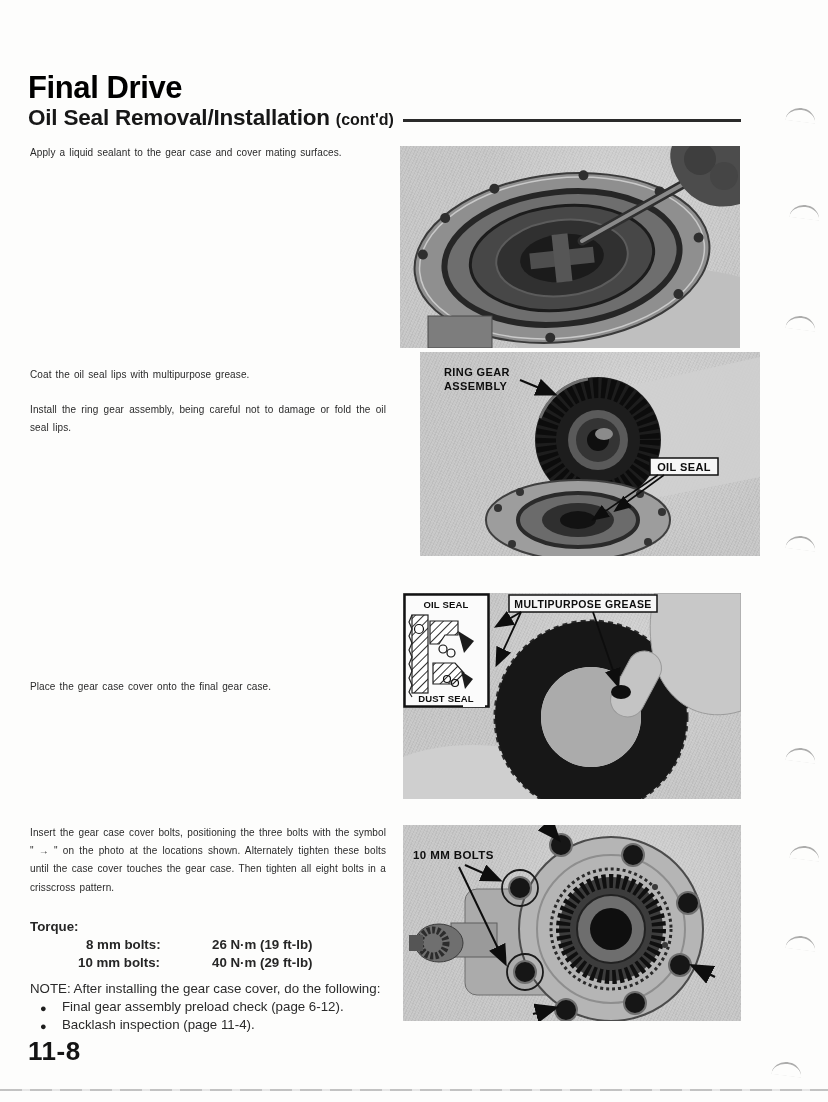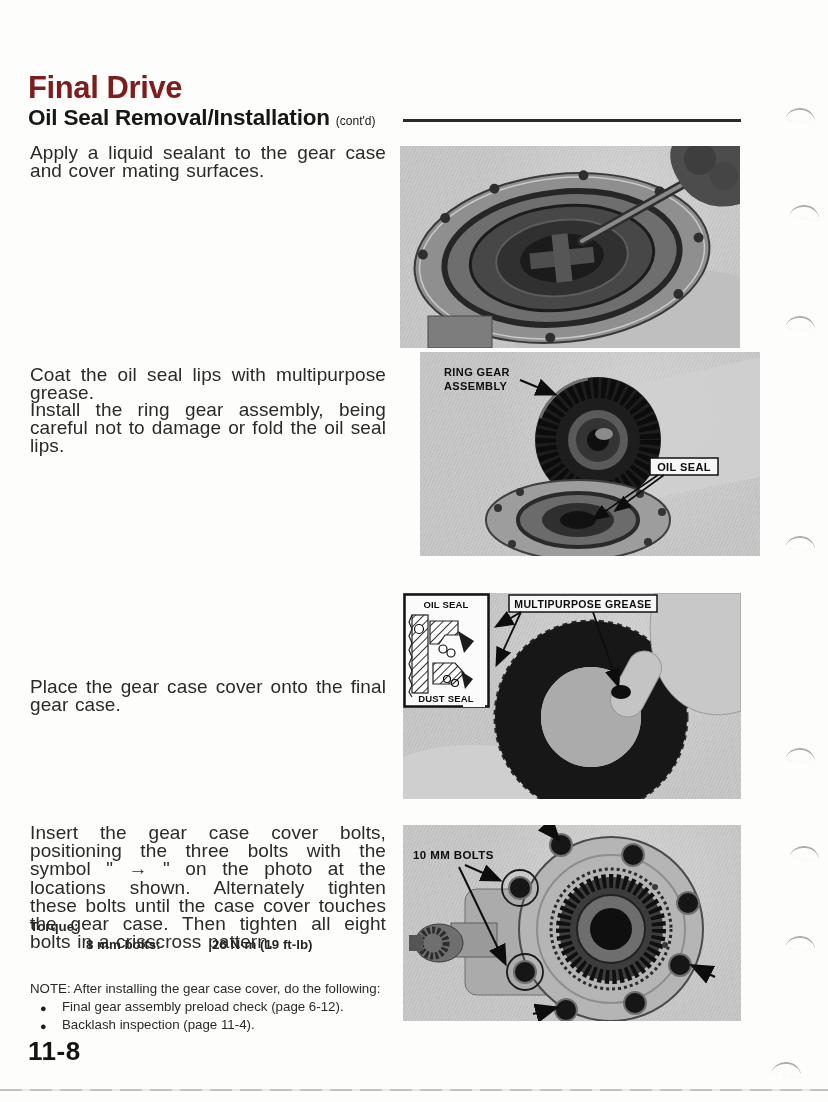--- a/index.html
+++ b/index.html
@@ -1,23 +1,23 @@
 <!DOCTYPE html>
 <html><head>
 <meta charset="utf-8">
 <style>
   html,body{margin:0;padding:0;background:#e9e9e9;}
   #page{position:relative;width:828px;height:1102px;background:#fdfdfc;overflow:hidden;
         font-family:"Liberation Sans","DejaVu Sans",sans-serif;color:#262626;}
   .abs{position:absolute;}
-  .title{left:28px;top:70px;font-size:31px;font-weight:bold;letter-spacing:-0.4px;color:#7f1d1d;text-align:right;}
+  .title{left:28px;top:70px;font-size:31px;font-weight:bold;letter-spacing:-0.4px;color:#000000;text-align:right;}
   .subtitle{left:28px;top:105px;font-size:22.5px;font-weight:bold;color:#171717;letter-spacing:-0.2px;}
-  .contd{font-size:12px;font-weight:normal;letter-spacing:0;}
+  .contd{font-size:16px;font-weight:bold;letter-spacing:0;}
   .rule{left:403px;top:119px;width:338px;height:3px;background:#2a2a2a;}
-  .step{left:30px;width:356px;font-size:19px;line-height:18.2px;text-align:justify;
+  .step{left:30px;width:356px;font-size:10px;line-height:18.2px;text-align:justify;
         color:#2a2a2a;word-spacing:1.2px;letter-spacing:0.1px;}
   .torque{left:30px;top:918px;font-size:13.3px;font-weight:bold;color:#262626;line-height:18px;}
   .trow{display:flex;}
   .tlabel{display:inline-block;width:120px;margin-left:48px;}
   .tlabel.indent{padding-left:8px;box-sizing:border-box;}
   .tval{display:inline-block;margin-left:14px;}
   .note{left:30px;top:980px;width:400px;font-size:13.3px;line-height:18.2px;color:#2a2a2a;}
   .note ul{margin:0;padding:0;list-style:none;}
   .note li{position:relative;padding-left:32px;}
   .note li::before{content:"\25CF";position:absolute;left:10px;top:1px;font-size:11px;color:#1d1d1d;}
@@ -54,20 +54,24 @@
   <div class="abs step" style="top:401px;">Install the ring gear assembly, being careful not to damage or fold the oil seal lips.</div>
   <div class="abs step" style="top:678px;">Place the gear case cover onto the final gear case.</div>
   <div class="abs step" style="top:824px;">Insert the gear case cover bolts, positioning the three bolts with the symbol " → " on the photo at the locations shown. Alternately tighten these bolts until the case cover touches the gear case. Then tighten all eight bolts in a crisscross pattern.</div>
 
   <div class="abs torque">
     <div>Torque:</div>
     <div class="trow">
       <span class="tlabel indent">8 mm bolts:</span>
       <span class="tval">26 N·m (19 ft-lb)</span>
     </div>
+    <div class="trow">
+      <span class="tlabel">10 mm bolts:</span>
+      <span class="tval">40 N·m (29 ft-lb)</span>
+    </div>
   </div>
 
   <div class="abs note">
     <div>
       <span style="font-weight:normal">NOTE:</span>
       <span>After installing the gear case cover, do the following:</span>
     </div>
     <ul>
       <li>Final gear assembly preload check (page 6-12).</li>
       <li>Backlash inspection (page 11-4).</li>

